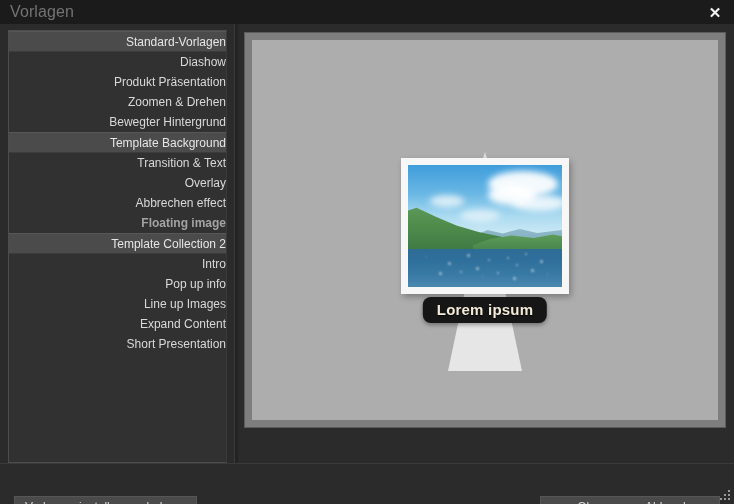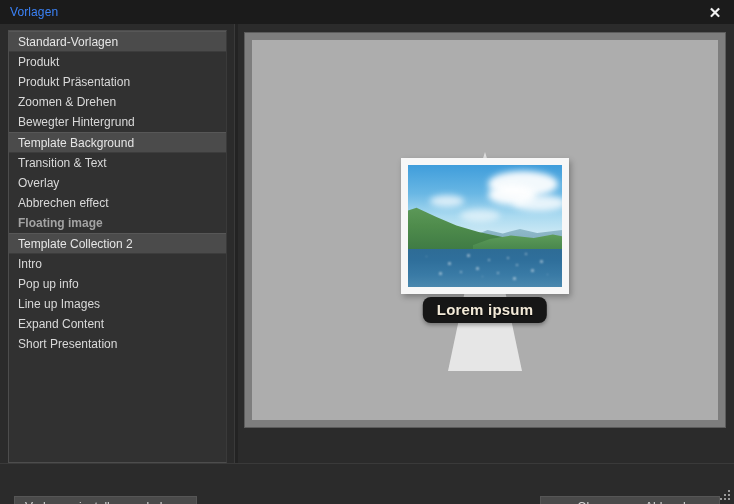--- a/index.html
+++ b/index.html
@@ -30,22 +30,22 @@
   .titlebar {
     position: relative;
     height: 24px;
     flex: 0 0 24px;
     background: #1b1b1b;
     display: flex;
     align-items: center;
     padding: 0 6px 0 10px;
   }
   .titlebar-title {
-    color: #3b82f6;
-    font-size: 12px;
+    color: #737373;
+    font-size: 16px;
     letter-spacing: 0.1px;
   }
   .titlebar-spacer { flex: 1 1 auto; }
   .close-btn {
     width: 26px;
     height: 22px;
     display: flex;
     align-items: center;
     justify-content: center;
     color: #f2f2f2;
@@ -77,20 +77,21 @@
   }
   .template-list {
     background: #313131;
     border: 1px solid #4d4d4d;
     border-right: 1px solid #3a3a3a;
     box-sizing: border-box;
     width: 219px;
     flex: 1 1 auto;
     overflow: hidden;
     padding: 0;
+    text-align: right;
   }
   .list-item {
     height: 20px;
     line-height: 20px;
     font-size: 12px;
     color: #d9d9d9;
     padding: 0 0 0 9px;
     box-sizing: border-box;
     white-space: nowrap;
     cursor: default;
@@ -339,21 +340,21 @@
     <span class="titlebar-title">Vorlagen</span>
     <span class="titlebar-spacer"></span>
     <span class="close-btn">✕</span>
   </div>
 
   <div class="content">
 
     <div class="left-pane">
       <div class="template-list" id="template-list">
           <div class="list-item group">Standard-Vorlagen</div>
-          <div class="list-item">Produkt</div>
+          <div class="list-item">Diashow</div>
           <div class="list-item">Produkt Präsentation</div>
           <div class="list-item">Zoomen &amp; Drehen</div>
           <div class="list-item">Bewegter Hintergrund</div>
           <div class="list-item group">Template Background</div>
           <div class="list-item">Transition &amp; Text</div>
           <div class="list-item">Overlay</div>
           <div class="list-item">Abbrechen effect</div>
           <div class="list-item selected-yellow">Floating image</div>
           <div class="list-item group">Template Collection 2</div>
           <div class="list-item">Intro</div>

